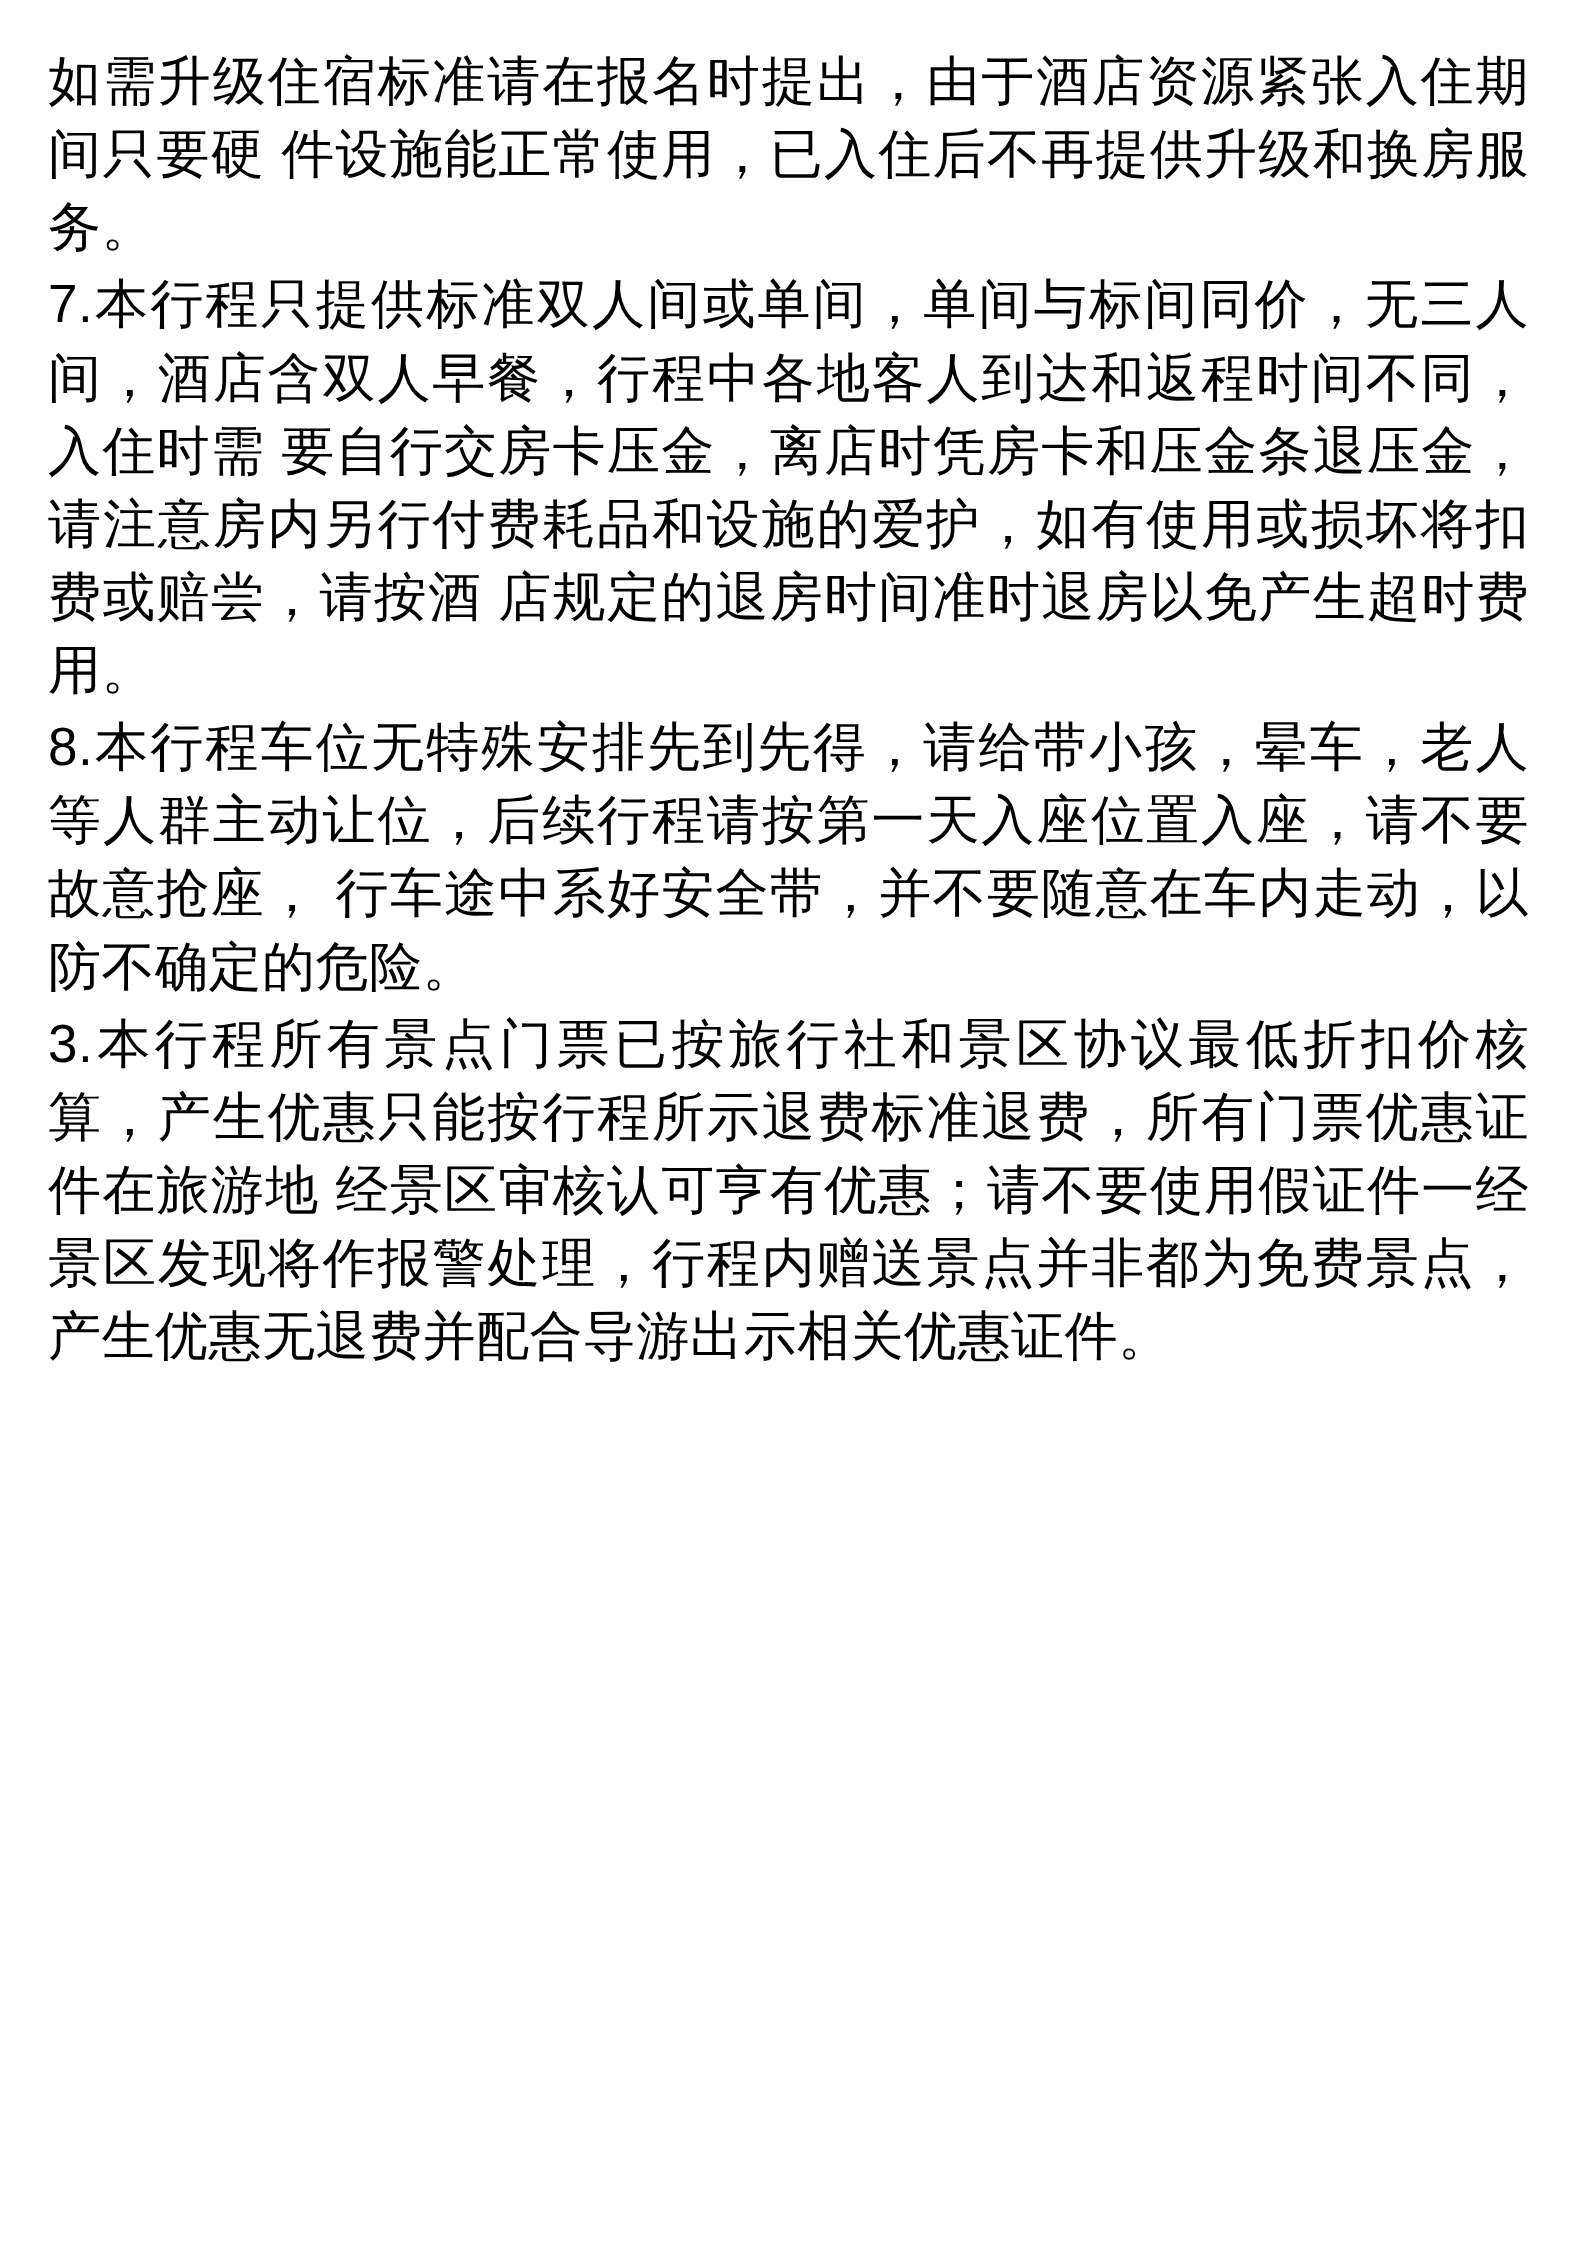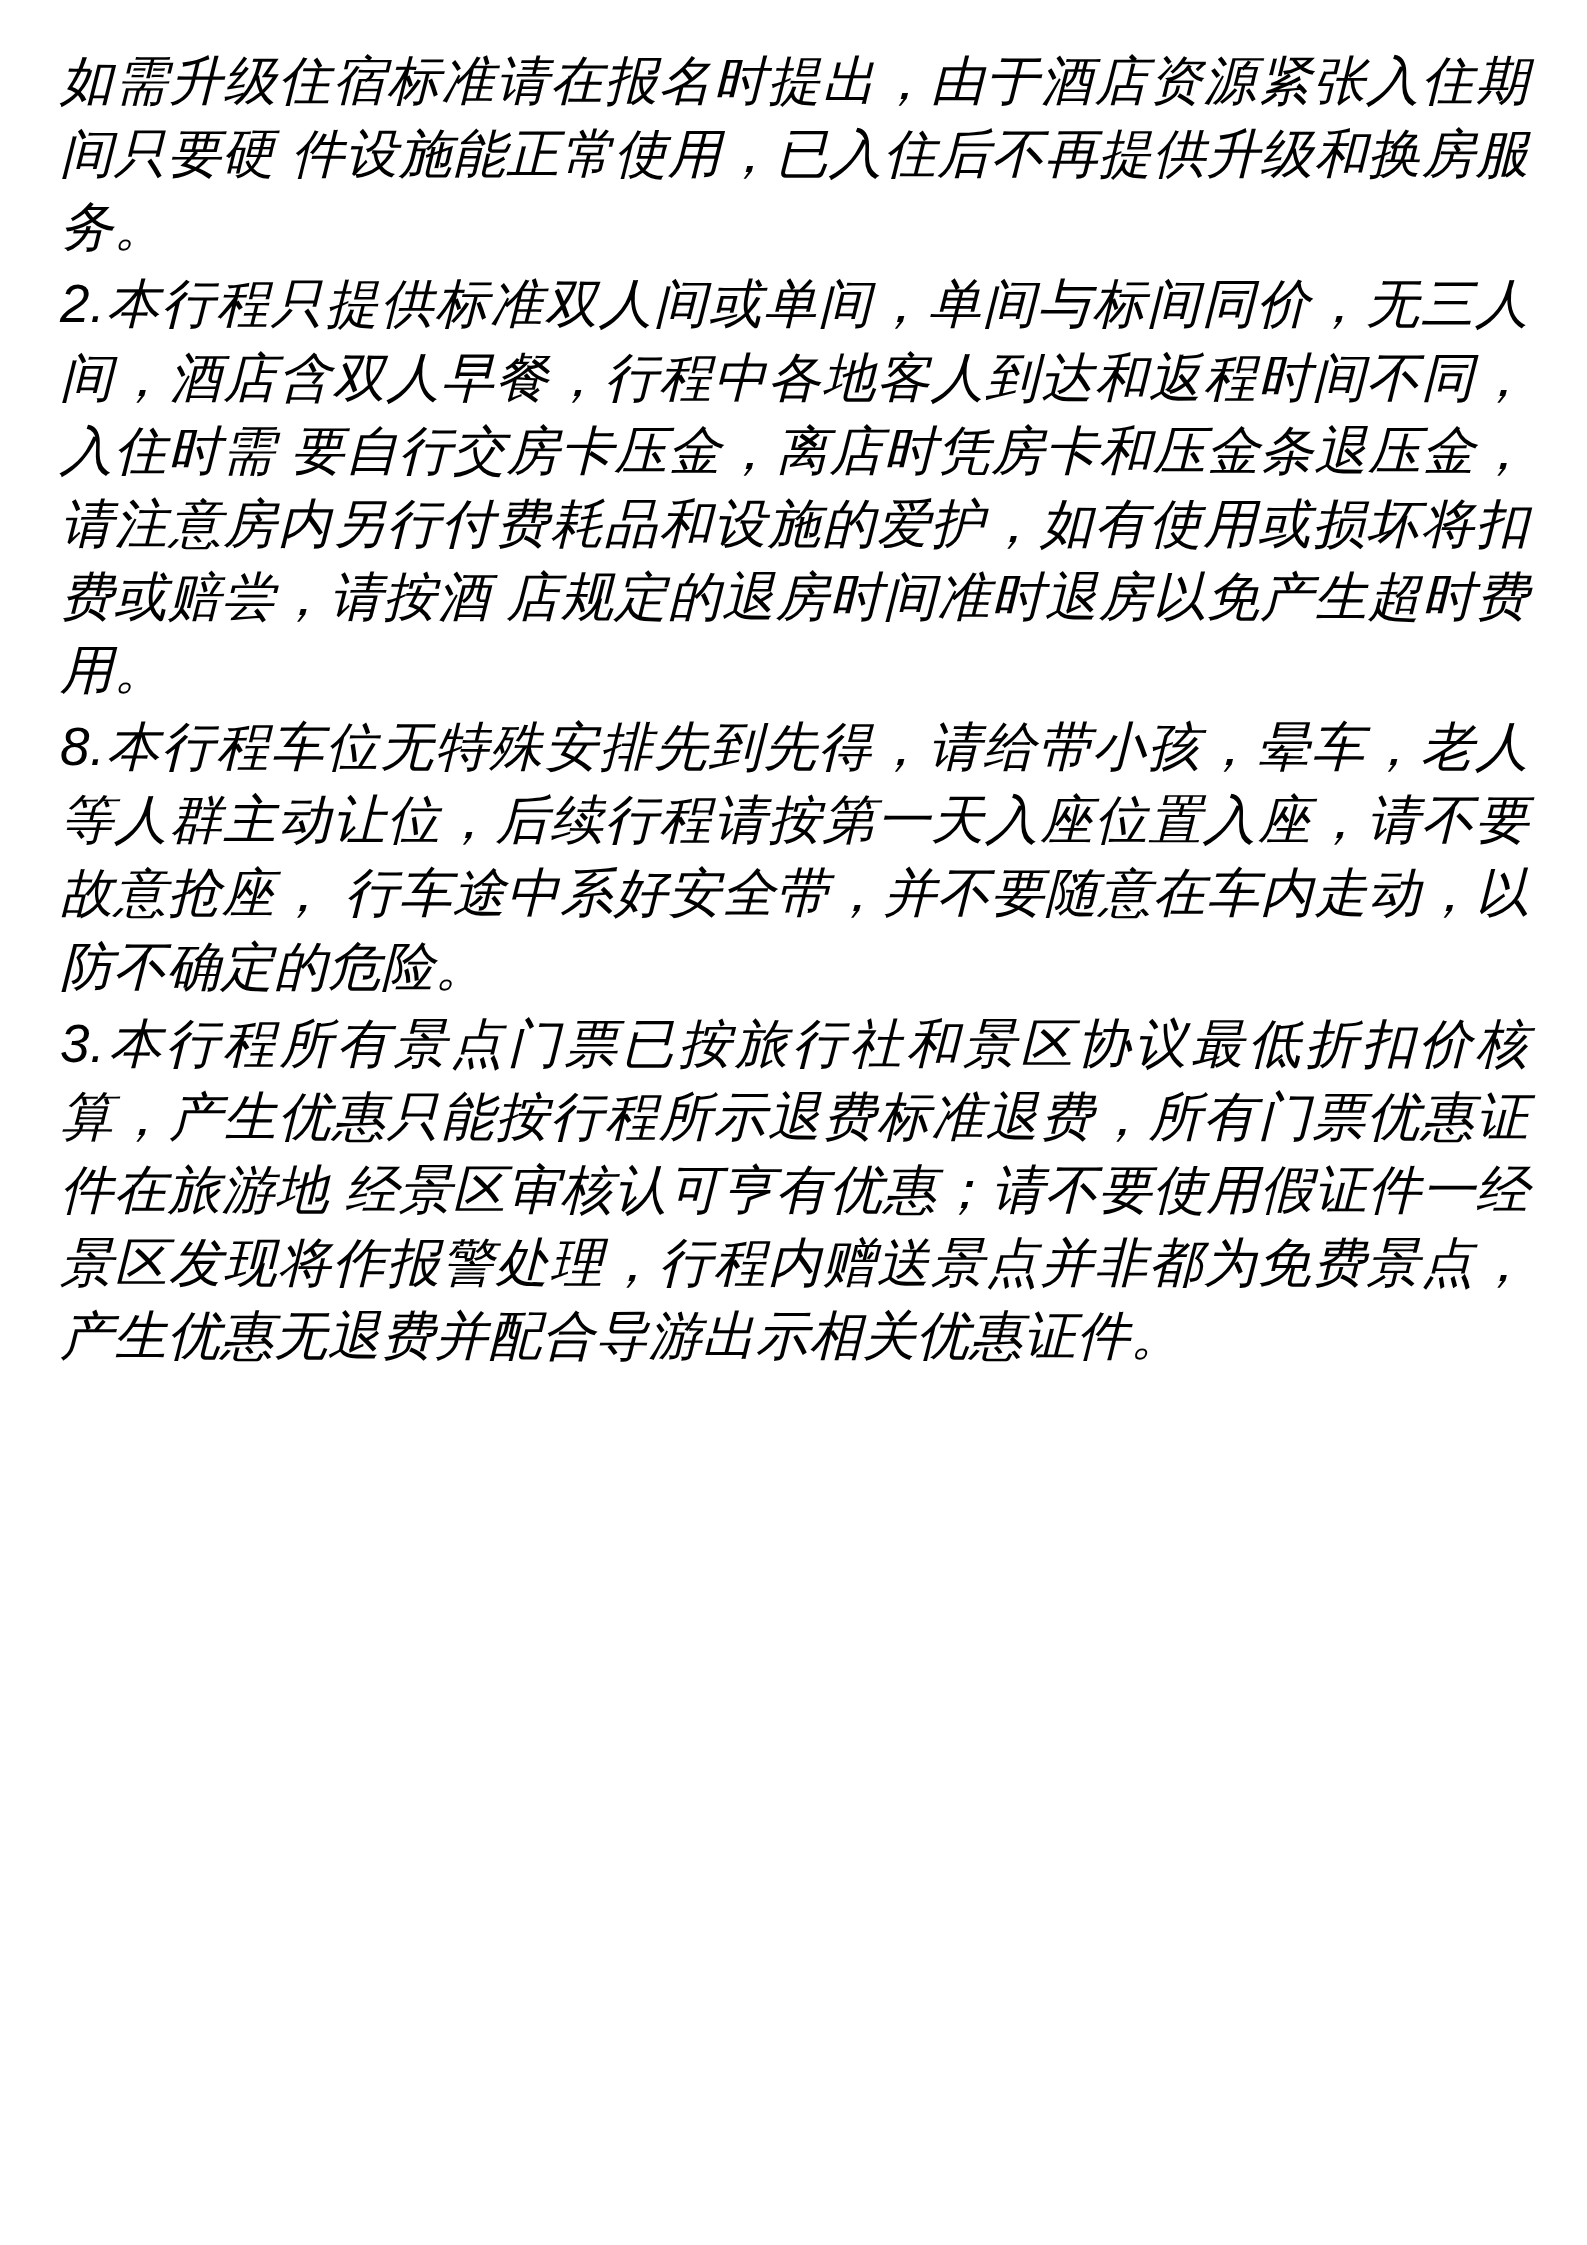--- a/index.html
+++ b/index.html
@@ -22,32 +22,31 @@
   }
   .doc-body {
     display: block;
   }
   .para {
     font-size: 53px;
     line-height: 1.38;
     letter-spacing: 0.5px;
     text-align: justify;
     text-justify: inter-ideograph;
-    margin: 0 0 4px 12px;
+    margin: 0 0 4px 0;
     word-break: break-all;
     font-weight: 400;
-    font-style: italic;
   }
   .para:last-child {
     margin-bottom: 0;
   }
 </style>
 </head>
 <body>
 
 <div class="page">
   <div class="doc-body">
     <p class="para">如需升级住宿标准请在报名时提出，由于酒店资源紧张入住期间只要硬 件设施能正常使用，已入住后不再提供升级和换房服务。</p>
-    <p class="para">2.本行程只提供标准双人间或单间，单间与标间同价，无三人间，酒店含双人早餐，行程中各地客人到达和返程时间不同，入住时需 要自行交房卡压金，离店时凭房卡和压金条退压金，请注意房内另行付费耗品和设施的爱护，如有使用或损坏将扣费或赔尝，请按酒 店规定的退房时间准时退房以免产生超时费用。</p>
+    <p class="para">7.本行程只提供标准双人间或单间，单间与标间同价，无三人间，酒店含双人早餐，行程中各地客人到达和返程时间不同，入住时需 要自行交房卡压金，离店时凭房卡和压金条退压金，请注意房内另行付费耗品和设施的爱护，如有使用或损坏将扣费或赔尝，请按酒 店规定的退房时间准时退房以免产生超时费用。</p>
     <p class="para">8.本行程车位无特殊安排先到先得，请给带小孩，晕车，老人等人群主动让位，后续行程请按第一天入座位置入座，请不要故意抢座， 行车途中系好安全带，并不要随意在车内走动，以防不确定的危险。</p>
     <p class="para">3.本行程所有景点门票已按旅行社和景区协议最低折扣价核算，产生优惠只能按行程所示退费标准退费，所有门票优惠证件在旅游地 经景区审核认可亨有优惠；请不要使用假证件一经景区发现将作报警处理，行程内赠送景点并非都为免费景点，产生优惠无退费并配合导游出示相关优惠证件。</p>
   </div>
 </div>
 
 </body></html>

